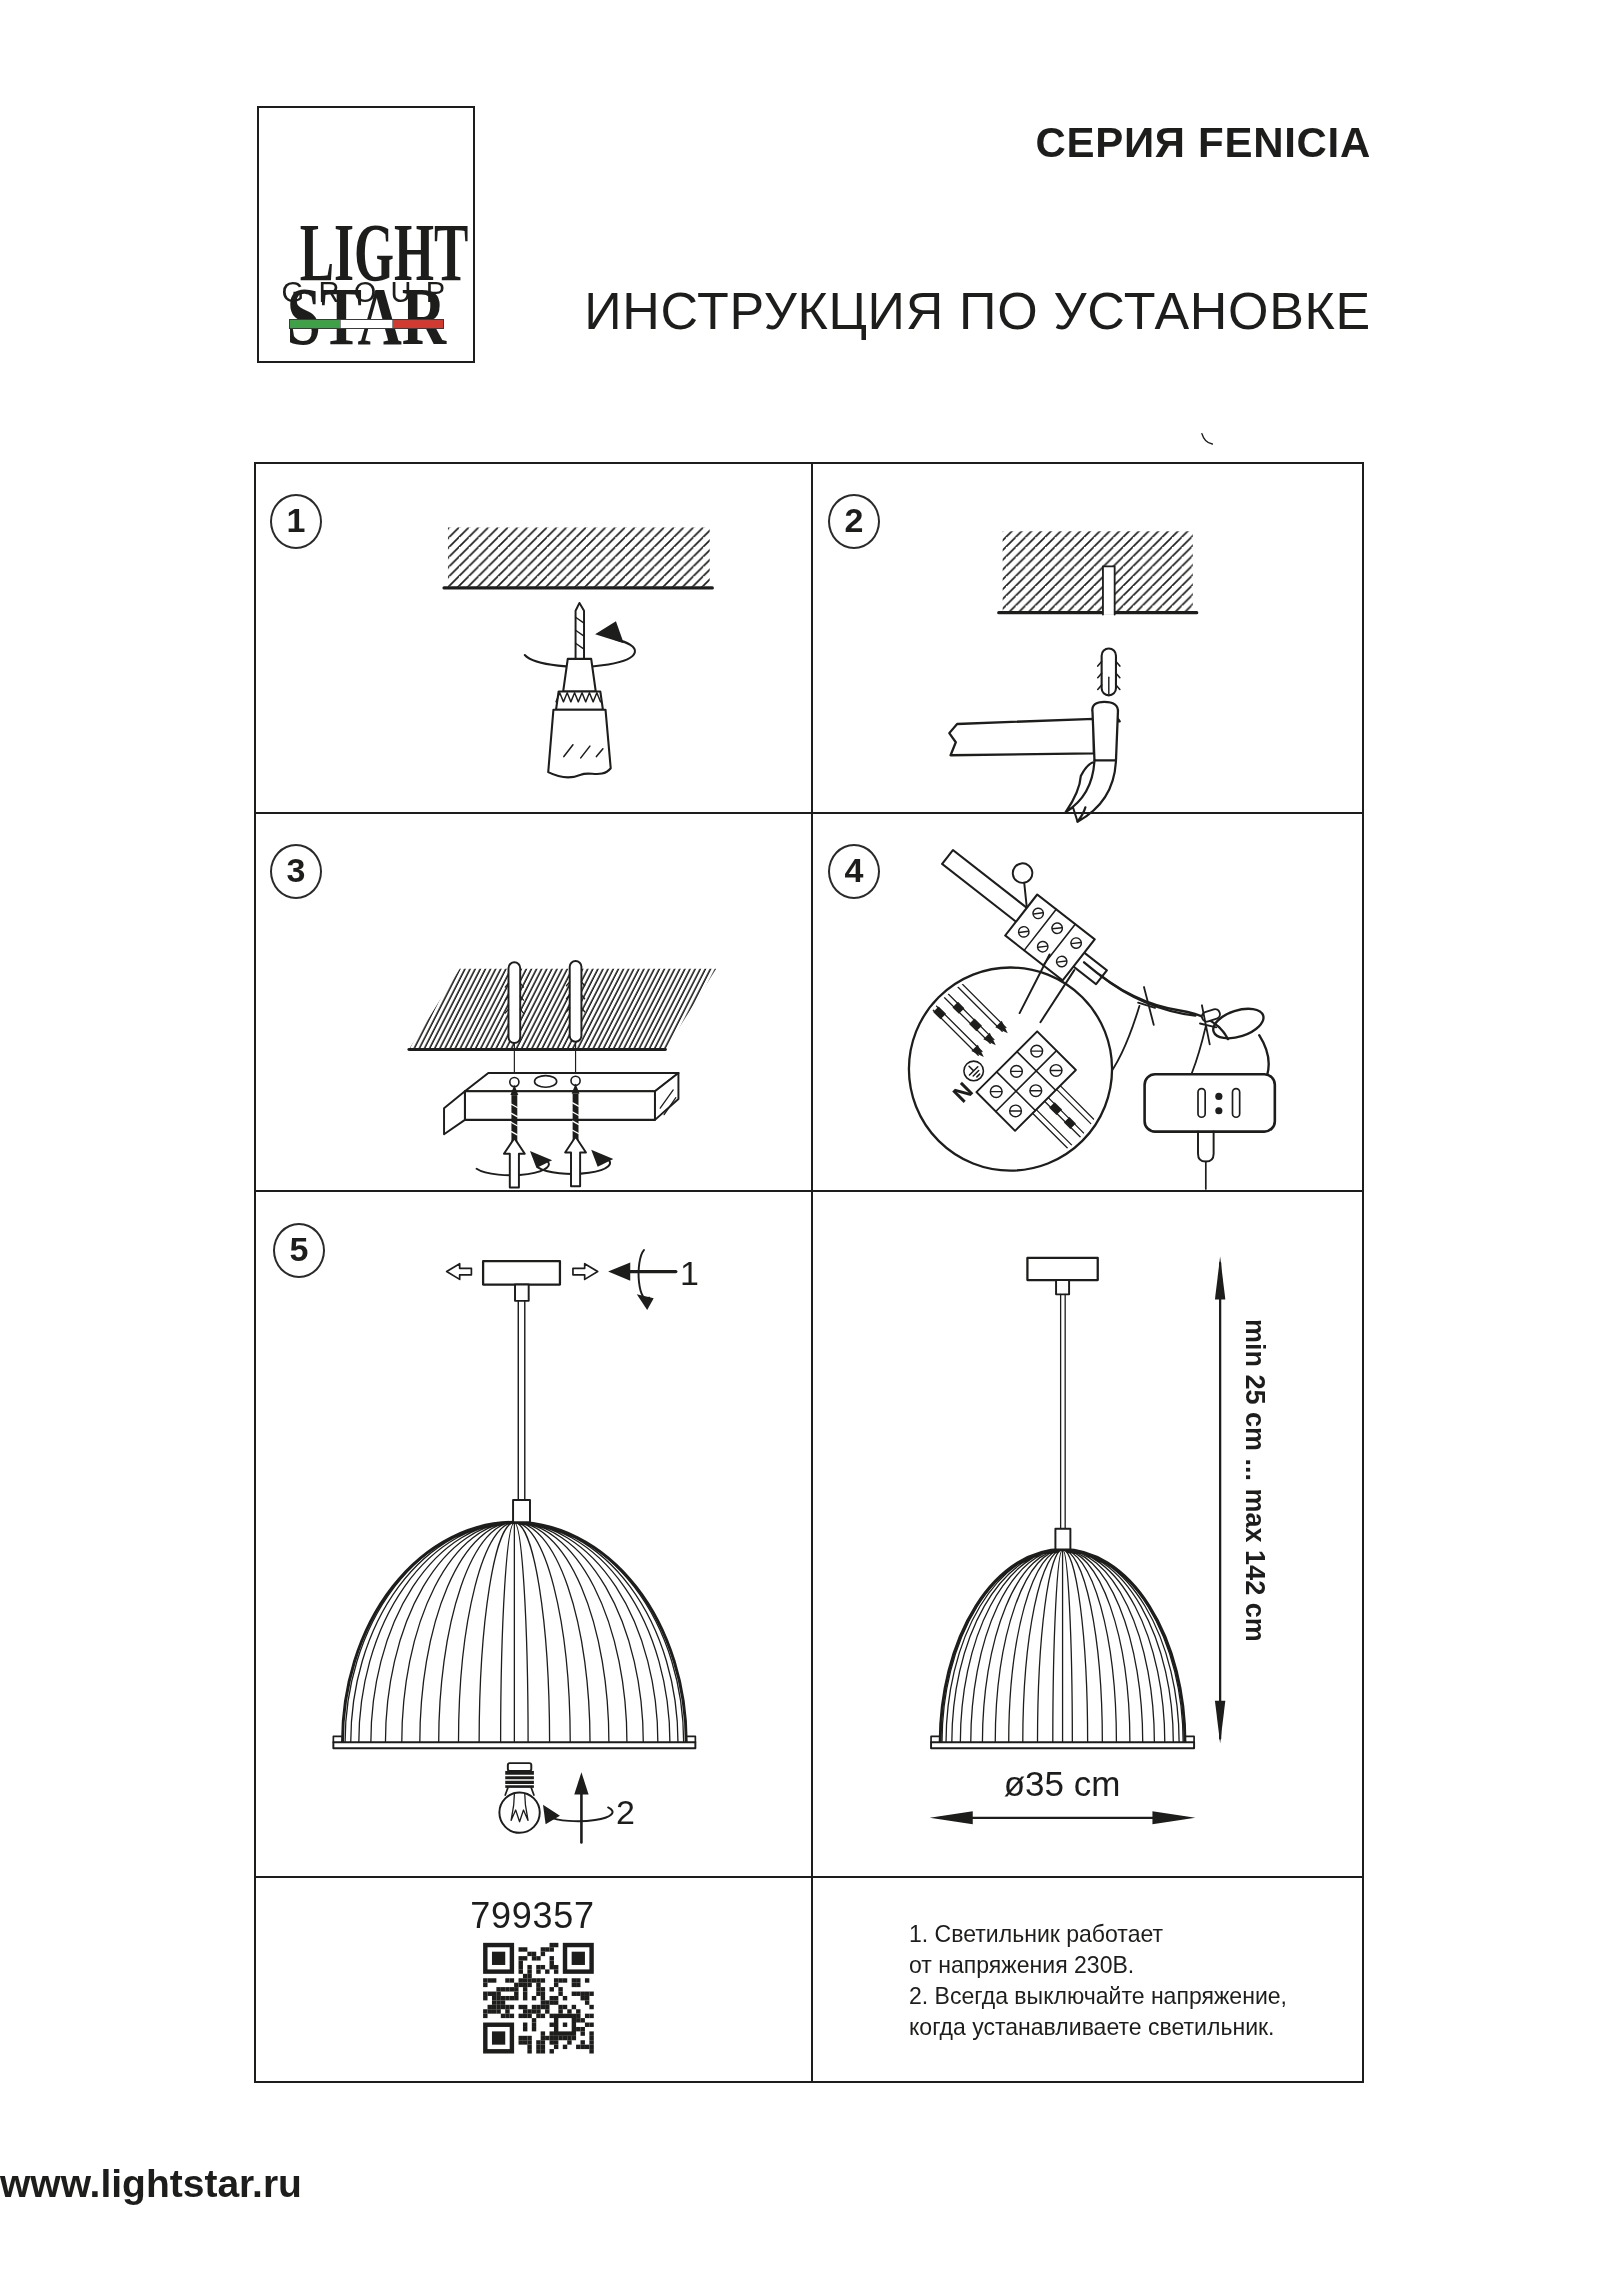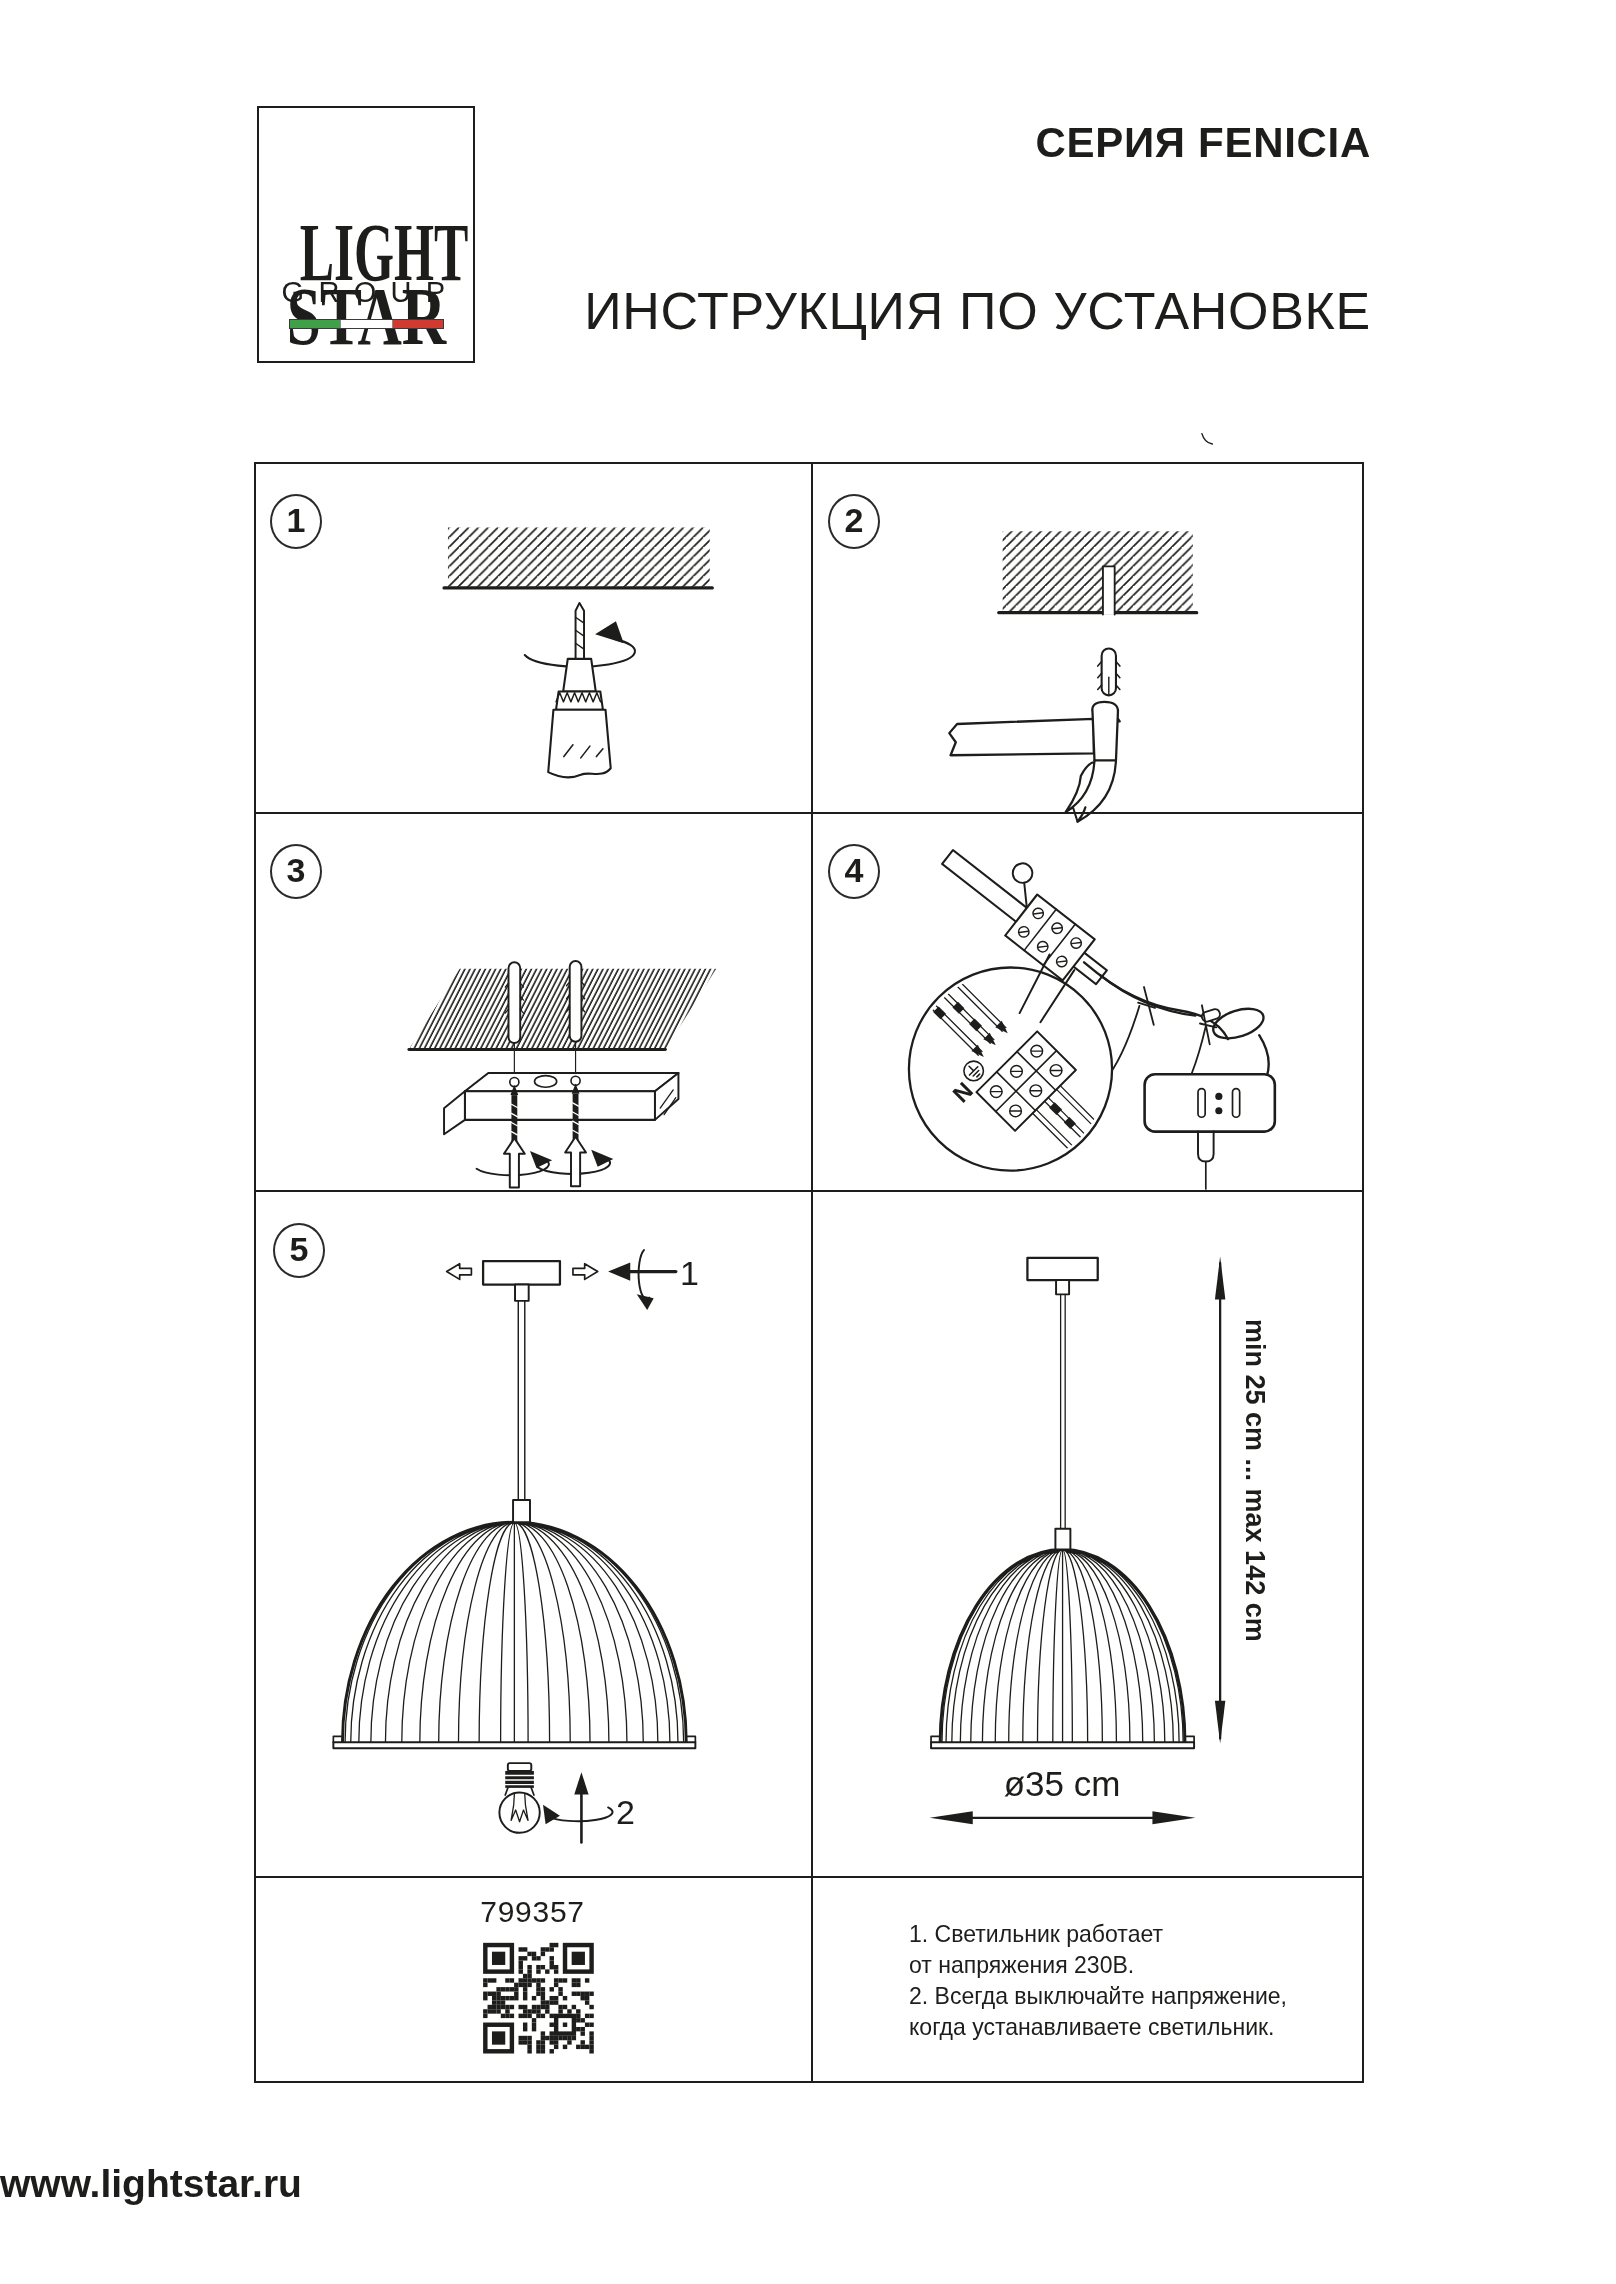--- a/index.html
+++ b/index.html
@@ -17,21 +17,21 @@
   
   .grid{position:absolute;left:254px;top:462px;width:1110px;height:1621px;border:2.6px solid #1d1d1b;box-sizing:border-box;}
   .vdiv{position:absolute;top:0;bottom:0;left:555px;width:2px;background:#1d1d1b;}
   .hdiv{position:absolute;left:0;right:0;height:2px;background:#1d1d1b;}
   
   .step{position:absolute;width:52px;height:55px;border:2.3px solid #2a2a2a;border-radius:50%;box-sizing:border-box;text-align:center;font-size:34px;font-weight:600;line-height:49px;background:#fff;}
   
   .callout{position:absolute;font-size:34px;font-weight:400;}
   .dim-h{position:absolute;left:1270px;top:1319px;transform:rotate(90deg);transform-origin:0 0;font-size:27px;font-weight:700;white-space:nowrap;}
   .dim-d{position:absolute;left:932px;top:1764px;width:260px;text-align:center;font-size:35px;font-weight:400;}
-  .article{position:absolute;left:254px;top:1895px;width:557px;text-align:center;font-size:30px;letter-spacing:0.7px;}
+  .article{position:absolute;left:254px;top:1895px;width:557px;text-align:center;font-size:36px;letter-spacing:0.7px;}
   .notes{position:absolute;left:909px;top:1918px;font-size:24px;line-height:31px;transform:scaleX(.96);transform-origin:0 0;}
   .website{position:absolute;left:0;right:0;top:2162px;font-size:39px;font-weight:700;}
   svg{position:absolute;left:0;top:0;}
 </style>
 </head>
 <body>
 
 <div class="sheet">
 
   <div class="logo-box">

